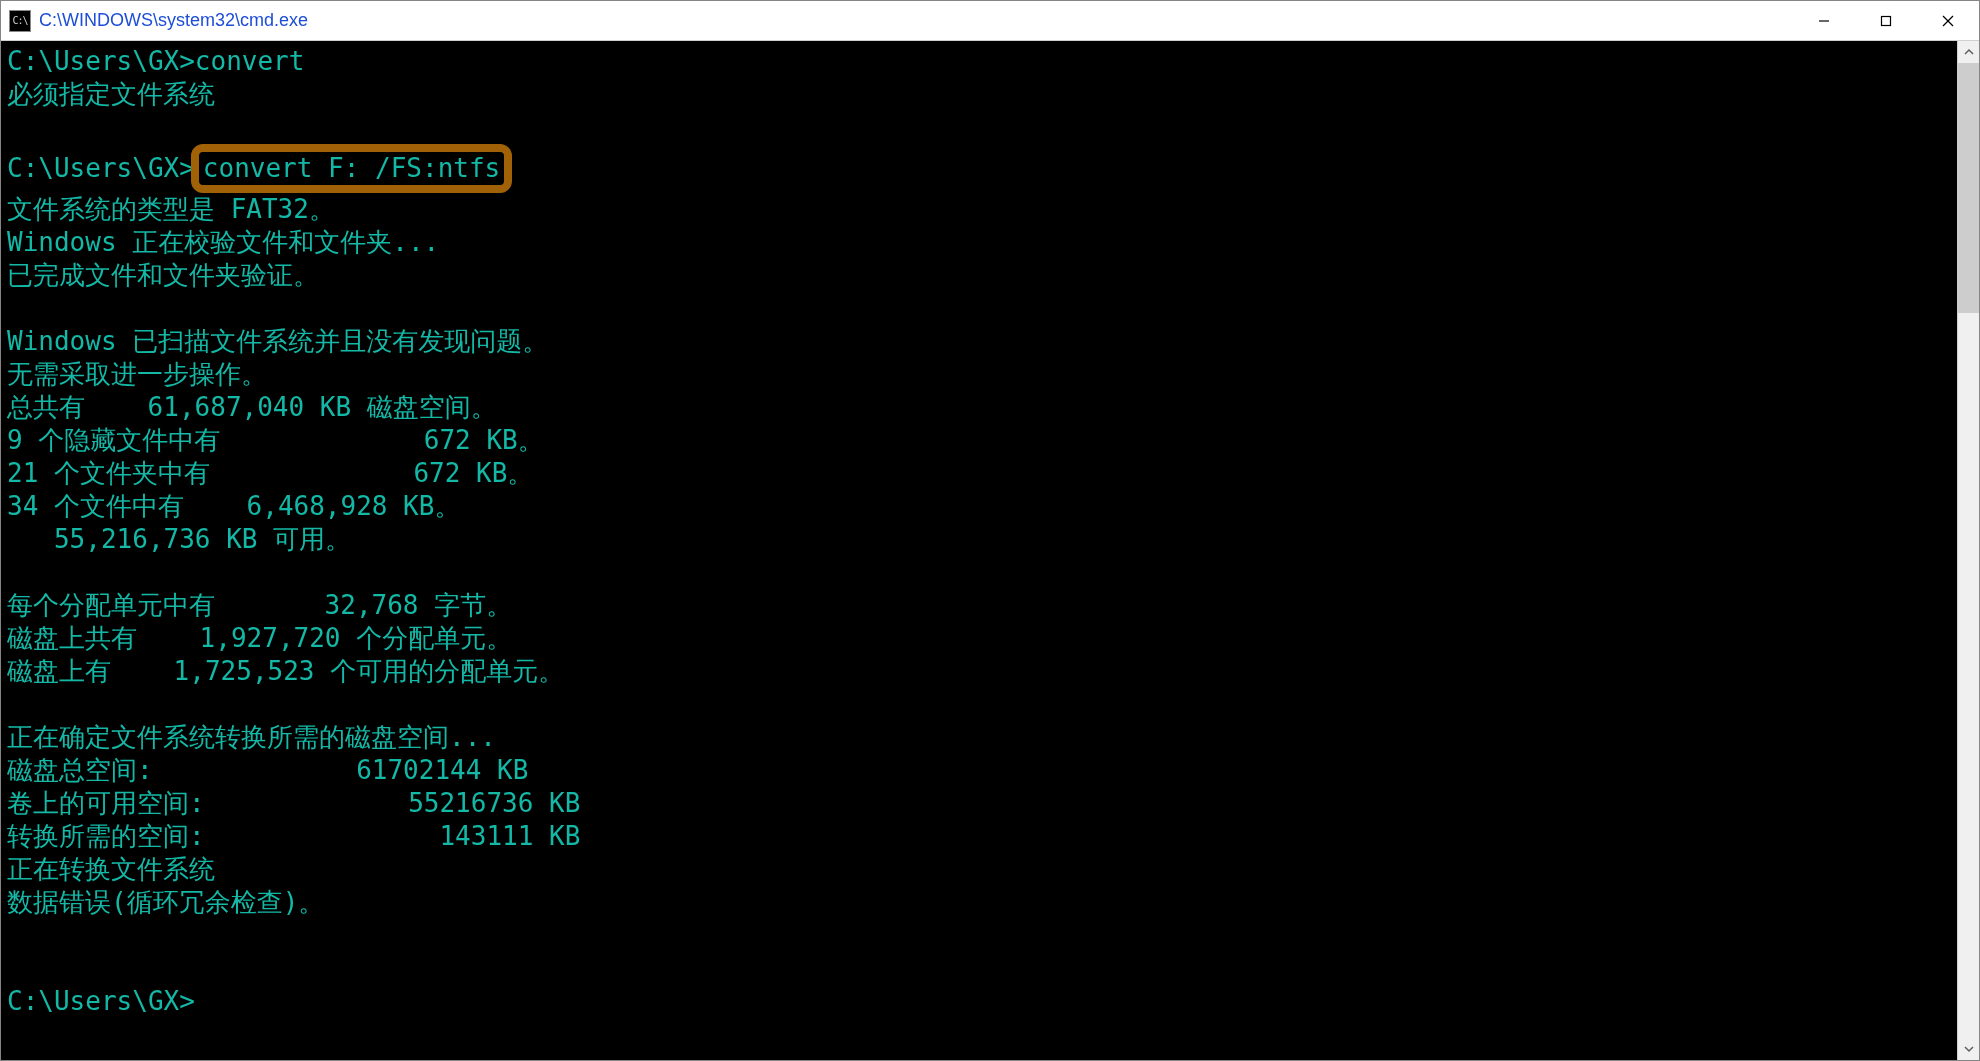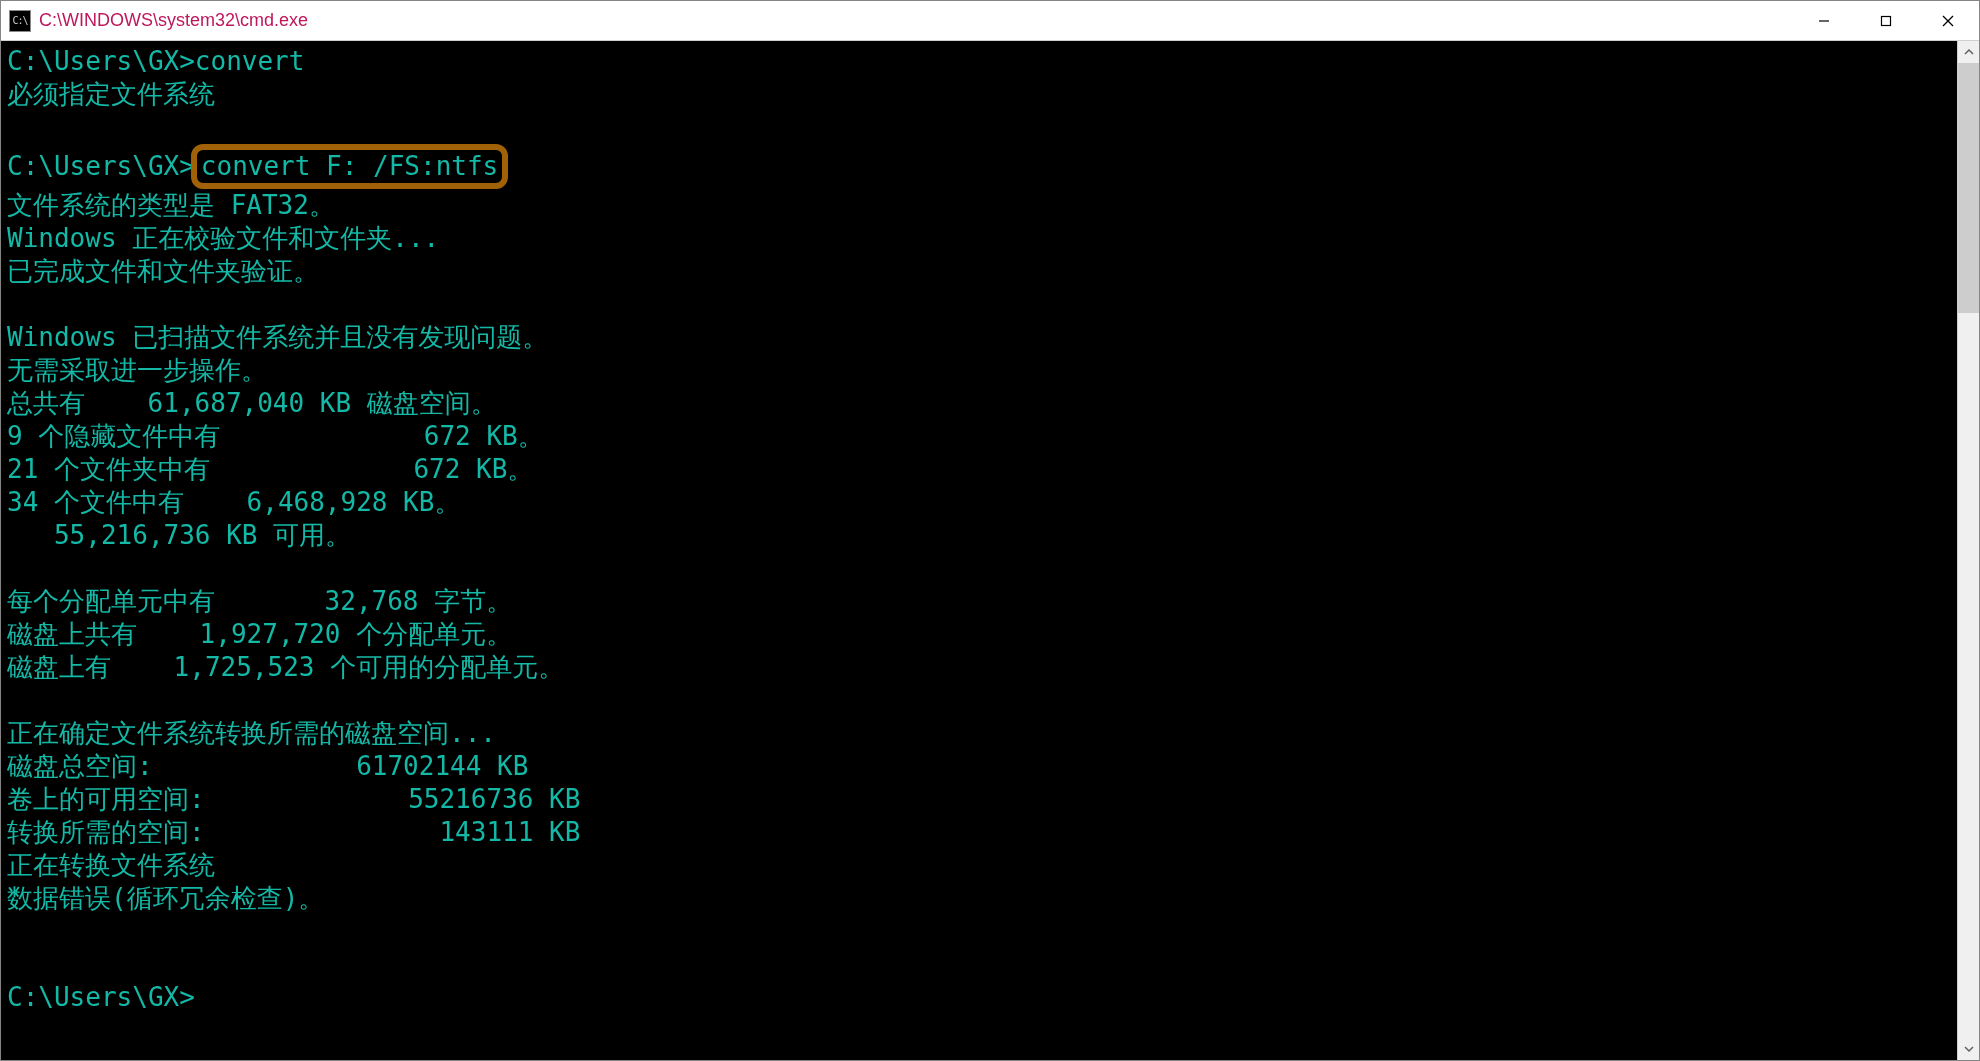--- a/index.html
+++ b/index.html
@@ -39,21 +39,21 @@
       justify-content: center;
       background: #000000;
       border: 1px solid #888;
       font-family: "Consolas", monospace;
       font-size: 10px;
       color: #cccccc;
       letter-spacing: -1px;
     }
     .title-text {
       font-size: 18px;
-      color: #be185d;
+      color: #1d4ed8;
       flex: 1;
     }
     .window-controls {
       display: flex;
       height: 100%;
     }
     .win-btn {
       width: 62px;
       height: 100%;
       display: flex;
@@ -78,21 +78,21 @@
       background: #000000;
       color: #14b8a6;
       font-family: "NSimSun", "SimSun", "Consolas", monospace;
       font-size: 26px;
       line-height: 33px;
       padding: 4px 6px;
       white-space: pre;
       overflow: hidden;
     }
     .highlight-box {
-      border: 6px solid #a16207;
+      border: 8px solid #a16207;
       border-radius: 12px;
       padding: 0 4px;
       display: inline-block;
       margin-left: -4px;
     }
     .scrollbar {
       width: 22px;
       background: #f0f0f0;
       position: relative;
       border-left: 1px solid #d0d0d0;

